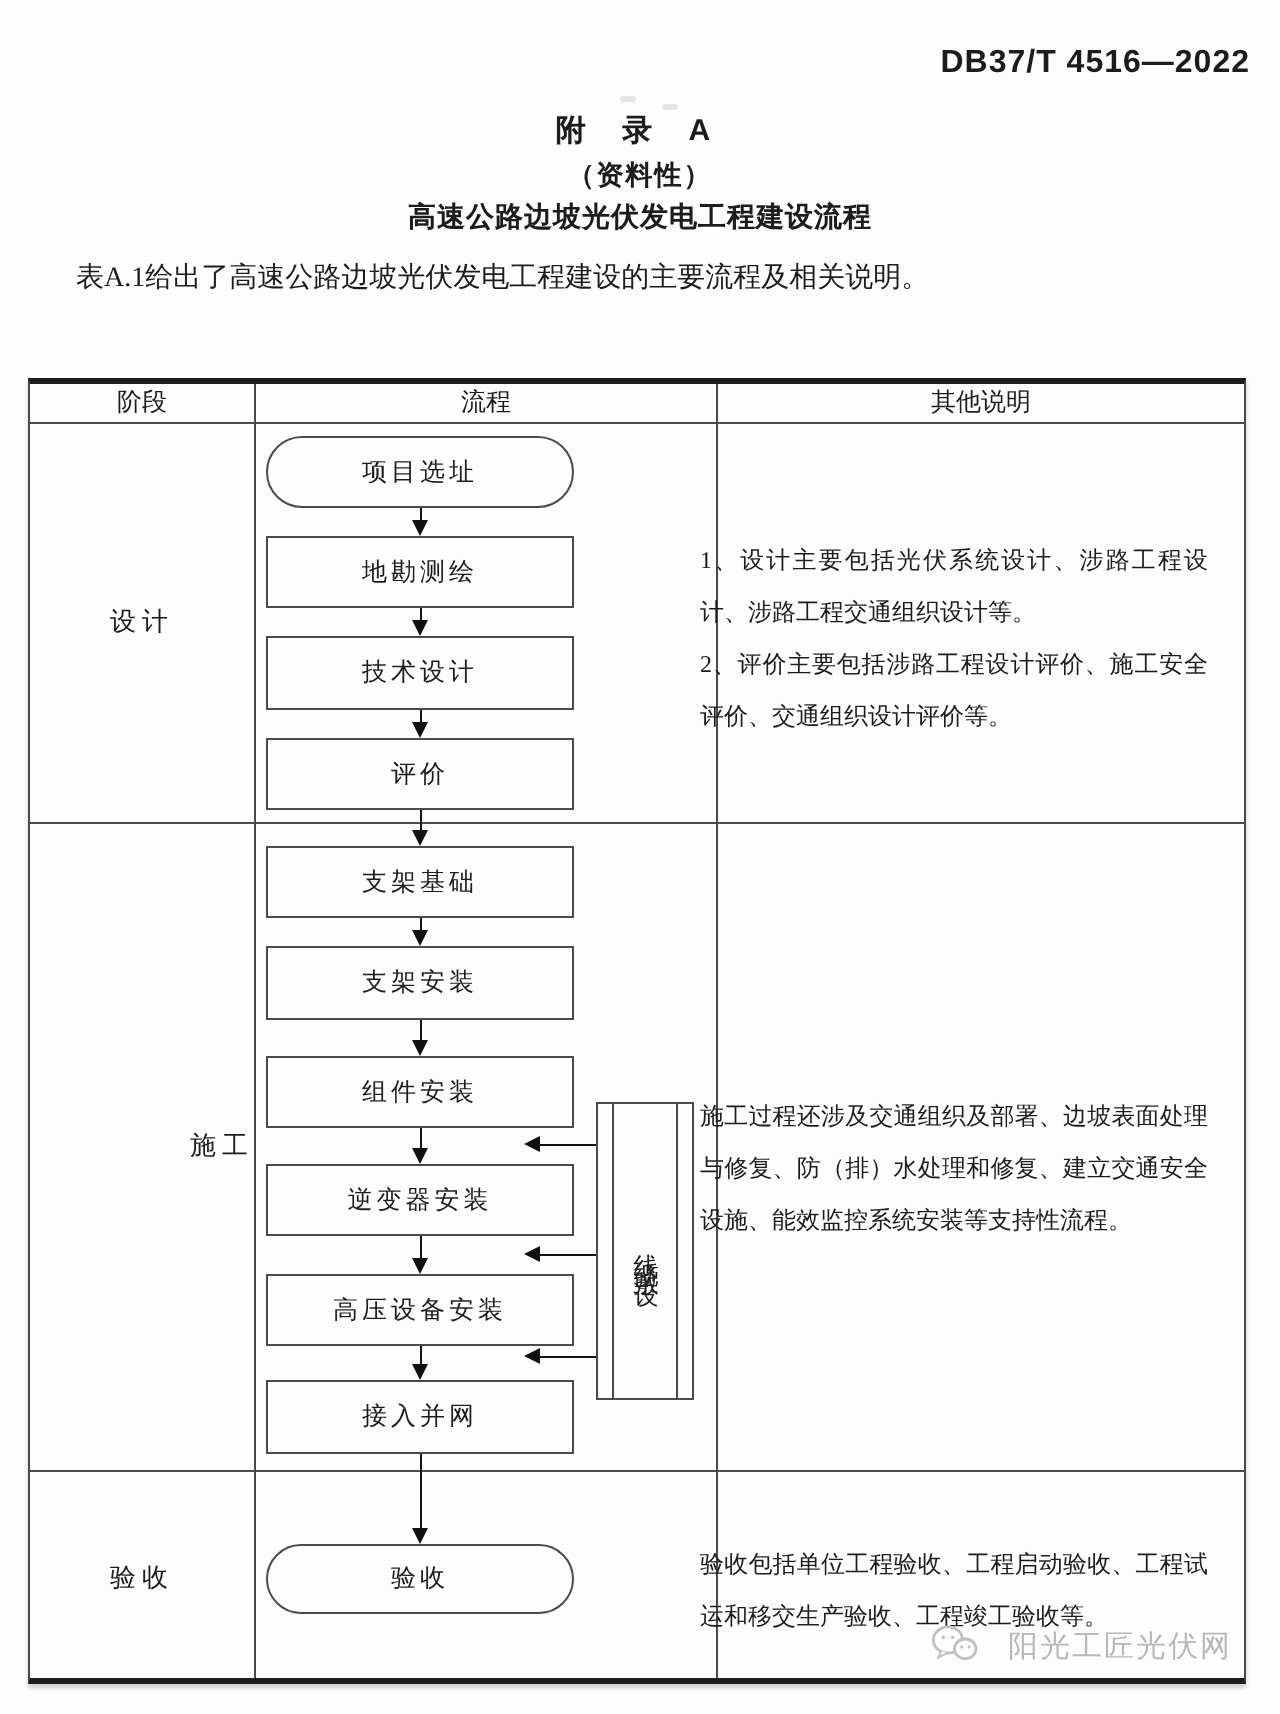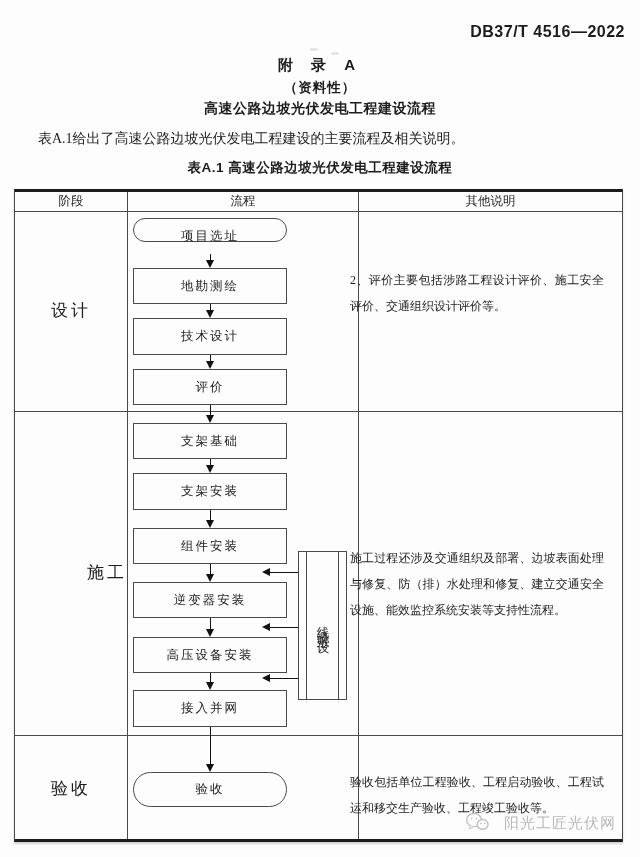--- a/index.html
+++ b/index.html
@@ -22,21 +22,21 @@
 
   
   .tbl{left:14px;top:189px;width:609px;height:653px;box-sizing:border-box;
        border-top:3px solid #1c1c1c;border-bottom:3px solid #1c1c1c;
        border-left:1px solid #4a4a4a;border-right:1px solid #4a4a4a;
        box-shadow:0 2px 2px rgba(0,0,0,.18);}
   .vline{position:absolute;top:0;bottom:0;width:1px;background:#4a4a4a;}
   .hline{position:absolute;left:0;right:0;height:1px;background:#4a4a4a;}
 
   .hcell{position:absolute;top:0;height:19px;line-height:19px;text-align:center;font-size:12.5px;}
-  .phase{position:absolute;left:0;width:112px;text-align:center;font-size:17px;letter-spacing:3px;height:24px;line-height:24px;}
+  .phase{position:absolute;left:0;width:112px;text-align:center;font-size:13px;letter-spacing:3px;height:24px;line-height:24px;}
 
   .node{position:absolute;left:118px;width:154px;box-sizing:border-box;border:1px solid #4a4a4a;
         background:#fdfdfd;text-align:center;font-size:12.5px;letter-spacing:2px;}
   .stadium{border-radius:18px;}
 
   .varrow{position:absolute;left:195px;width:1px;}
   .varrow::before{content:'';position:absolute;left:0;top:0;bottom:6px;width:1px;background:#111;}
   .varrow::after{content:'';position:absolute;bottom:0;left:-4px;width:0;height:0;
                  border:solid transparent;border-width:8px 4.5px 0 4.5px;border-top-color:#111;}
   .harrow{position:absolute;height:1px;}
@@ -63,39 +63,38 @@
 
   <div class="abs std-code heiti">DB37/T 4516—2022</div>
   <div class="abs artifact a1"></div>
   <div class="abs artifact a2"></div>
 
   <h1 class="abs center appendix-label heiti">附 录 A</h1>
   <div class="abs center appendix-type heiti">（资料性）</div>
   <div class="abs center appendix-title heiti">高速公路边坡光伏发电工程建设流程</div>
 
   <p class="abs intro">表A.1给出了高速公路边坡光伏发电工程建设的主要流程及相关说明。</p>
-  <div class="abs center caption heiti">表A.1 高速公路边坡光伏发电工程建设流程</div>
 
   <div class="abs tbl">
 
     <div class="vline" style="left:112px;"></div>
     <div class="vline" style="left:343px;"></div>
     <div class="hline" style="top:19px;"></div>
     <div class="hline" style="top:219px;"></div>
     <div class="hline" style="top:543px;"></div>
 
     <div class="hcell" style="left:0;width:112px;">阶段</div>
     <div class="hcell" style="left:113px;width:230px;">流程</div>
     <div class="hcell" style="left:344px;width:263px;">其他说明</div>
 
     <div class="phase" style="top:107px;">设计</div>
     <div class="phase" style="top:369px;text-align:right;">施工</div>
     <div class="phase" style="top:585px;">验收</div>
 
-    <div class="node stadium" style="top:26px;height:24px;line-height:34px;">项目选址</div>
+    <div class="node stadium" style="top:26px;height:36px;line-height:34px;">项目选址</div>
     <div class="node" style="top:76px;height:36px;line-height:34px;">地勘测绘</div>
     <div class="node" style="top:126px;height:37px;line-height:35px;">技术设计</div>
     <div class="node" style="top:177px;height:36px;line-height:34px;">评价</div>
 
     <div class="node" style="top:231px;height:36px;line-height:34px;">支架基础</div>
     <div class="node" style="top:281px;height:37px;line-height:35px;">支架安装</div>
     <div class="node" style="top:336px;height:36px;line-height:34px;">组件安装</div>
     <div class="node" style="top:390px;height:36px;line-height:34px;">逆变器安装</div>
     <div class="node" style="top:445px;height:36px;line-height:34px;">高压设备安装</div>
     <div class="node" style="top:498px;height:37px;line-height:35px;">接入并网</div>
@@ -116,20 +115,21 @@
     <div class="sidebox">
       <div class="dline" style="left:7px;"></div>
       <div class="dline" style="right:7px;"></div>
       <div class="vtext">线缆敷设</div>
     </div>
     <div class="harrow" style="top:380px;left:247px;width:36px;"></div>
     <div class="harrow" style="top:435px;left:247px;width:36px;"></div>
     <div class="harrow" style="top:486px;left:247px;width:36px;"></div>
 
     <div class="notes" style="top:75px;">
+      <p>1、设计主要包括光伏系统设计、涉路工程设计、涉路工程交通组织设计等。</p>
       <p>2、评价主要包括涉路工程设计评价、施工安全评价、交通组织设计评价等。</p>
     </div>
     <div class="notes" style="top:353px;">
       <p>施工过程还涉及交通组织及部署、边坡表面处理与修复、防（排）水处理和修复、建立交通安全设施、能效监控系统安装等支持性流程。</p>
     </div>
     <div class="notes" style="top:577px;">
       <p>验收包括单位工程验收、工程启动验收、工程试运和移交生产验收、工程竣工验收等。</p>
     </div>
 
     <div class="watermark">

